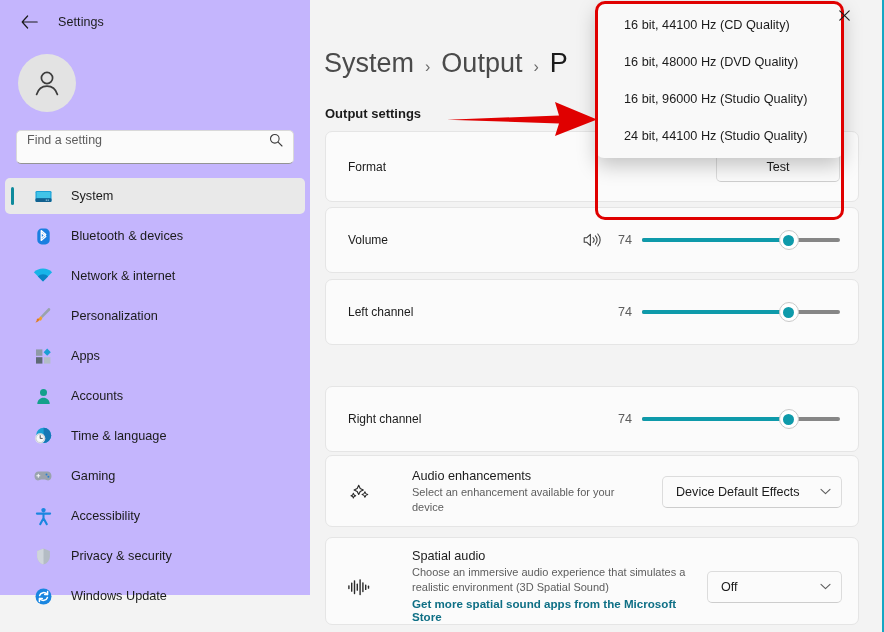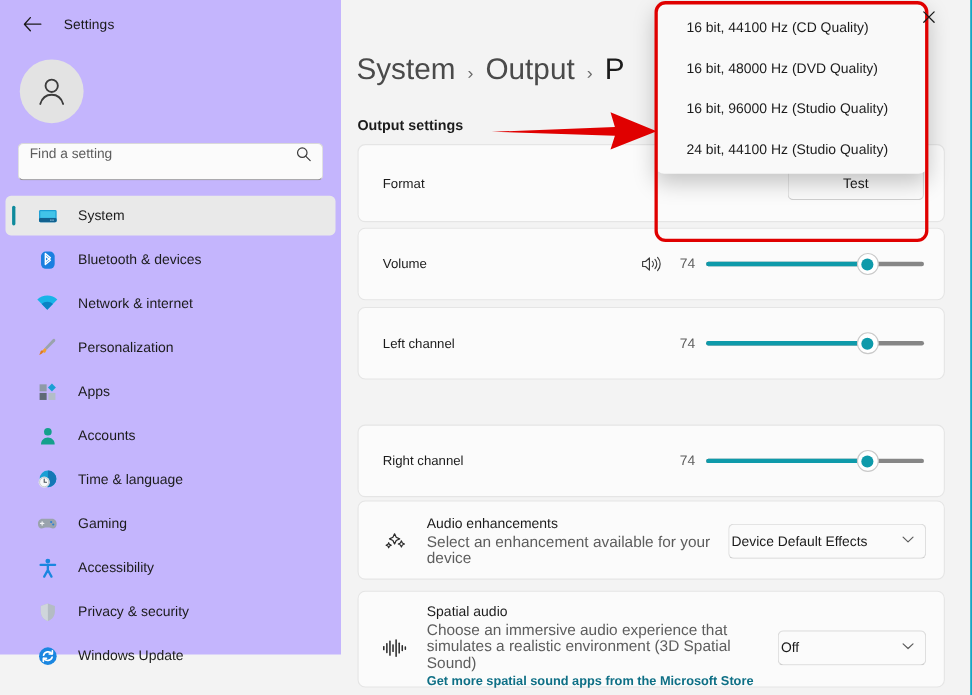--- a/index.html
+++ b/index.html
@@ -256,28 +256,28 @@
     display: flex;
     align-items: center;
     padding: 13px 16px 13px 20px;
     gap: 16px;
   }
   .exp-icon {
     width: 26px; height: 26px;
     display: flex; align-items: center; justify-content: center;
     flex: 0 0 26px;
   }
-  .exp-text { flex: 1; min-width: 0; }
+  .exp-text { flex: 1; min-width: 0; margin-left: 24px; }
   .exp-title {
     font-size: 12.7px;
     color: #1b1b1b;
     margin-bottom: 2px;
   }
   .exp-desc {
-    font-size: 14px;
+    font-size: 11px;
     color: #5d5d5d;
     line-height: 15px;
     max-width: 320px;
   }
   .exp-link {
     font-size: 11.6px;
     color: #0e6f85;
     font-weight: bold;
     text-decoration: none;
     display: inline-block;
@@ -287,21 +287,21 @@
 
   .combo {
     height: 32px;
     background: #fbfbfb;
     border: 1px solid #dcdcdc;
     border-bottom-color: #cdcdcd;
     border-radius: 5px;
     display: flex;
     align-items: center;
     justify-content: space-between;
-    padding: 0 10px 0 2px;
+    padding: 0 10px 0 13px;
     font-size: 12.6px;
     color: #1b1b1b;
     cursor: pointer;
     gap: 10px;
   }
   .chev { color: #5d5d5d; font-size: 10px; line-height: 1; }
 
   
   .flyout {
     position: absolute;

